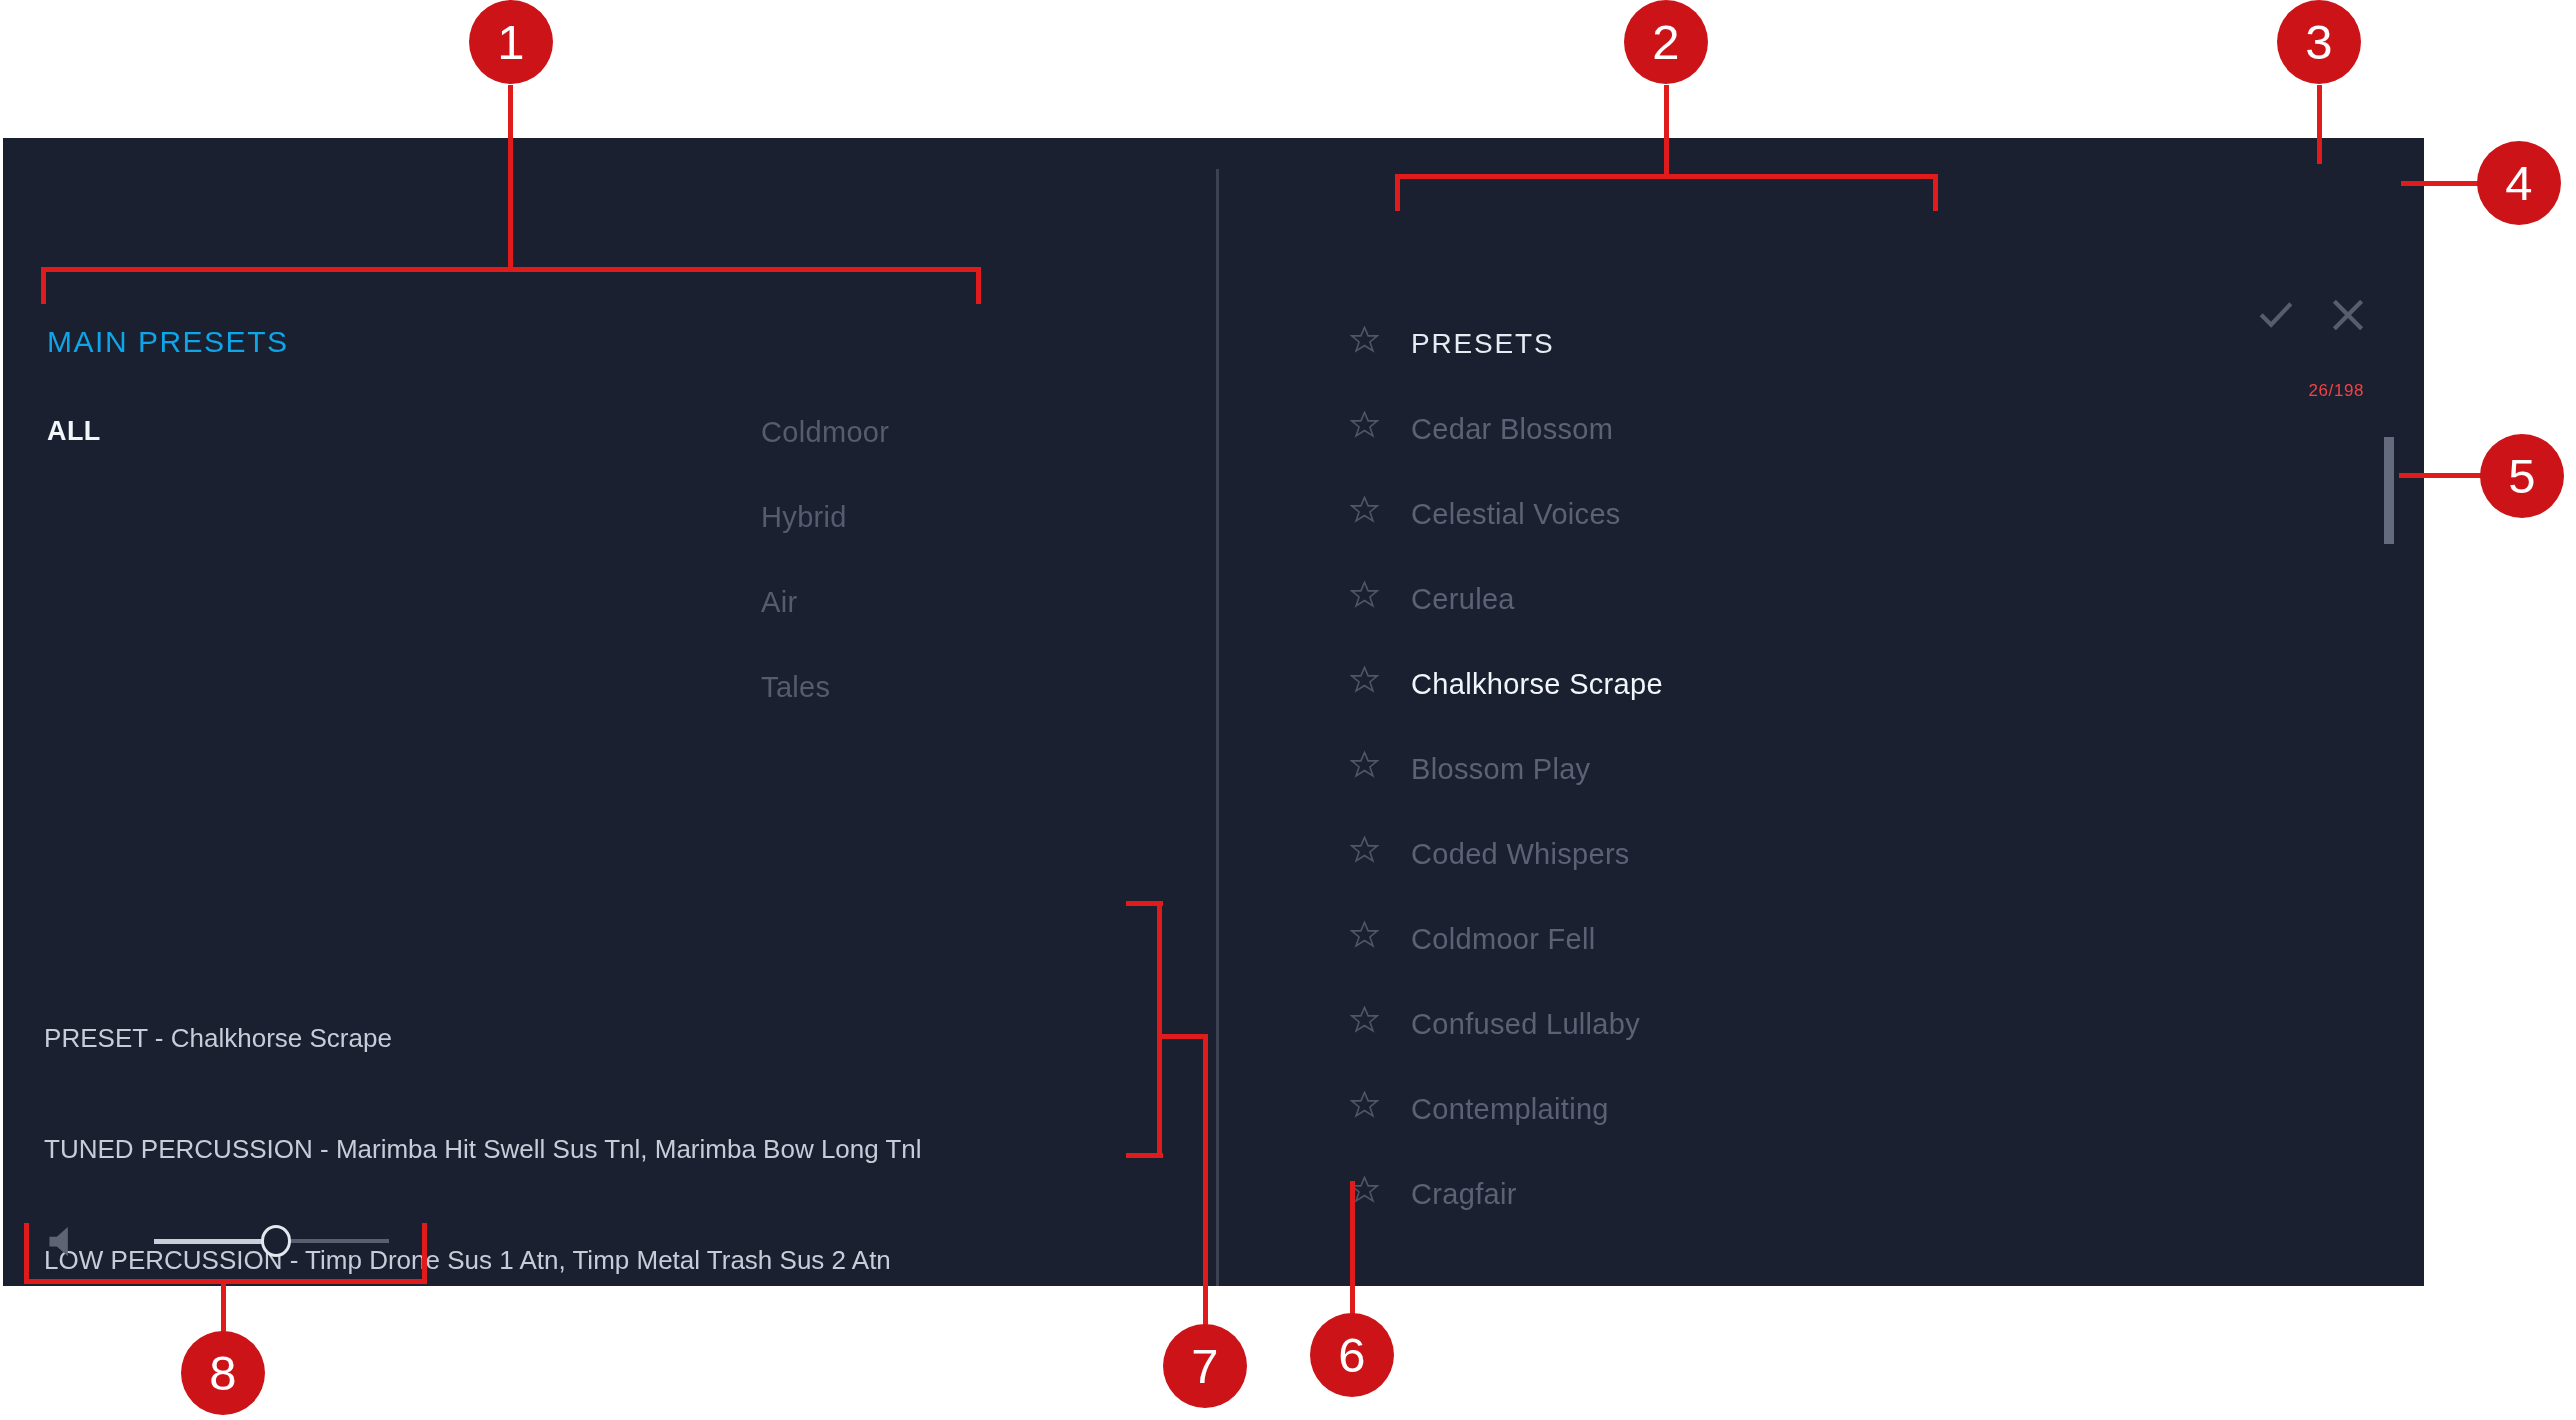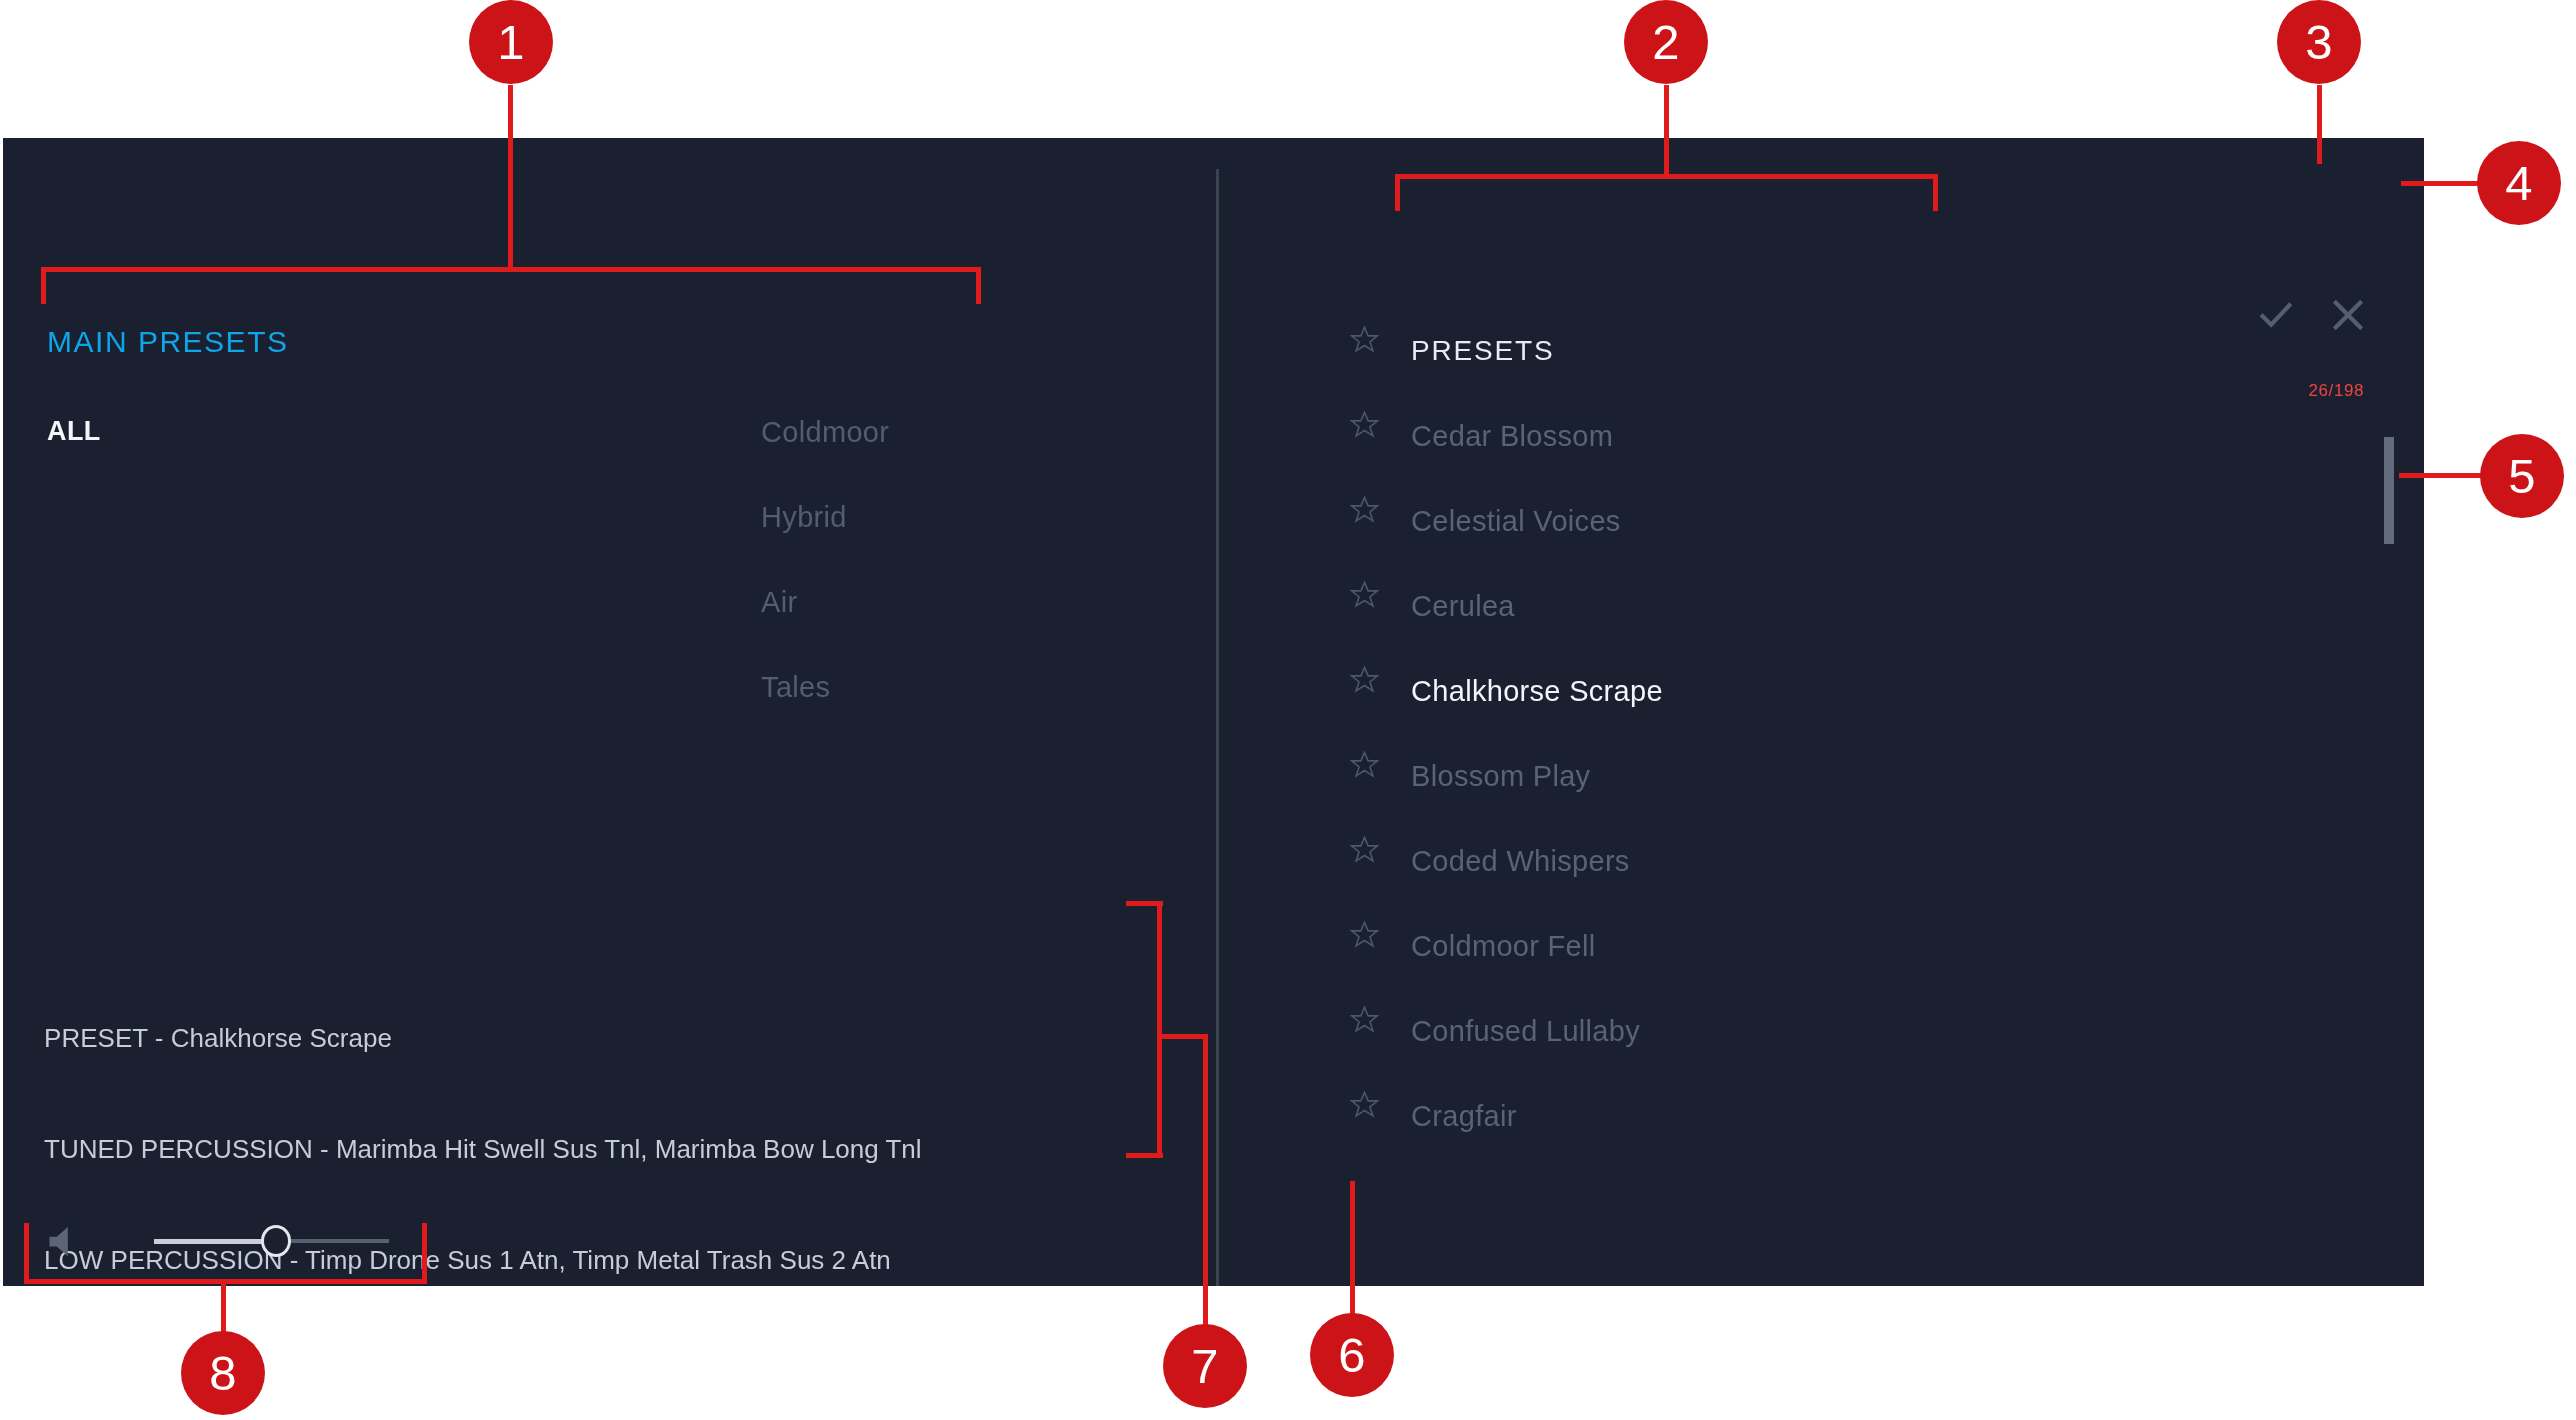--- a/index.html
+++ b/index.html
@@ -95,21 +95,21 @@
     width:915px;
   }
   .preset-row{
     height:85px; position:relative;
   }
   .star-icon{
     position:absolute; left:0px; top:13.4px;
     width:29px; height:29px;
   }
   .preset-name{
-    position:absolute; left:61px; top:23px;
+    position:absolute; left:61px; top:16px;
     font-size:29px; color:#5a6274; letter-spacing:0.3px;
     white-space:nowrap;
     text-align:center;
   }
   .preset-row.header .preset-name{ color:#e7ebf2; letter-spacing:1.8px; font-size:28px;}
   .preset-row.active .preset-name{ color:#f2f5fa; }
 
   #window-actions{
     position:absolute; right:59px; top:160px;
     display:flex; gap:38px; align-items:center;
@@ -254,20 +254,26 @@
       <div class="preset-row">
         <svg class="star-icon" viewBox="0 0 48 48">
             <path d="M24 4 L30 18 L45 18 L33 28 L38 43 L24 34 L10 43 L15 28 L3 18 L18 18 Z" fill="none" stroke="#4e5667" stroke-width="2.6"></path>
           </svg>
         <span class="preset-name">Confused Lullaby</span>
       </div>
       <div class="preset-row">
         <svg class="star-icon" viewBox="0 0 48 48">
             <path d="M24 4 L30 18 L45 18 L33 28 L38 43 L24 34 L10 43 L15 28 L3 18 L18 18 Z" fill="none" stroke="#4e5667" stroke-width="2.6"></path>
           </svg>
+        <span class="preset-name">Contemplaiting</span>
+      </div>
+      <div class="preset-row">
+        <svg class="star-icon" viewBox="0 0 48 48">
+            <path d="M24 4 L30 18 L45 18 L33 28 L38 43 L24 34 L10 43 L15 28 L3 18 L18 18 Z" fill="none" stroke="#4e5667" stroke-width="2.6"></path>
+          </svg>
         <span class="preset-name">Cragfair</span>
       </div>
 
     </div>
 
     <div id="list-scrollbar">
       <div id="list-scrollbar-thumb"></div>
     </div>
   </div>
 </div>

